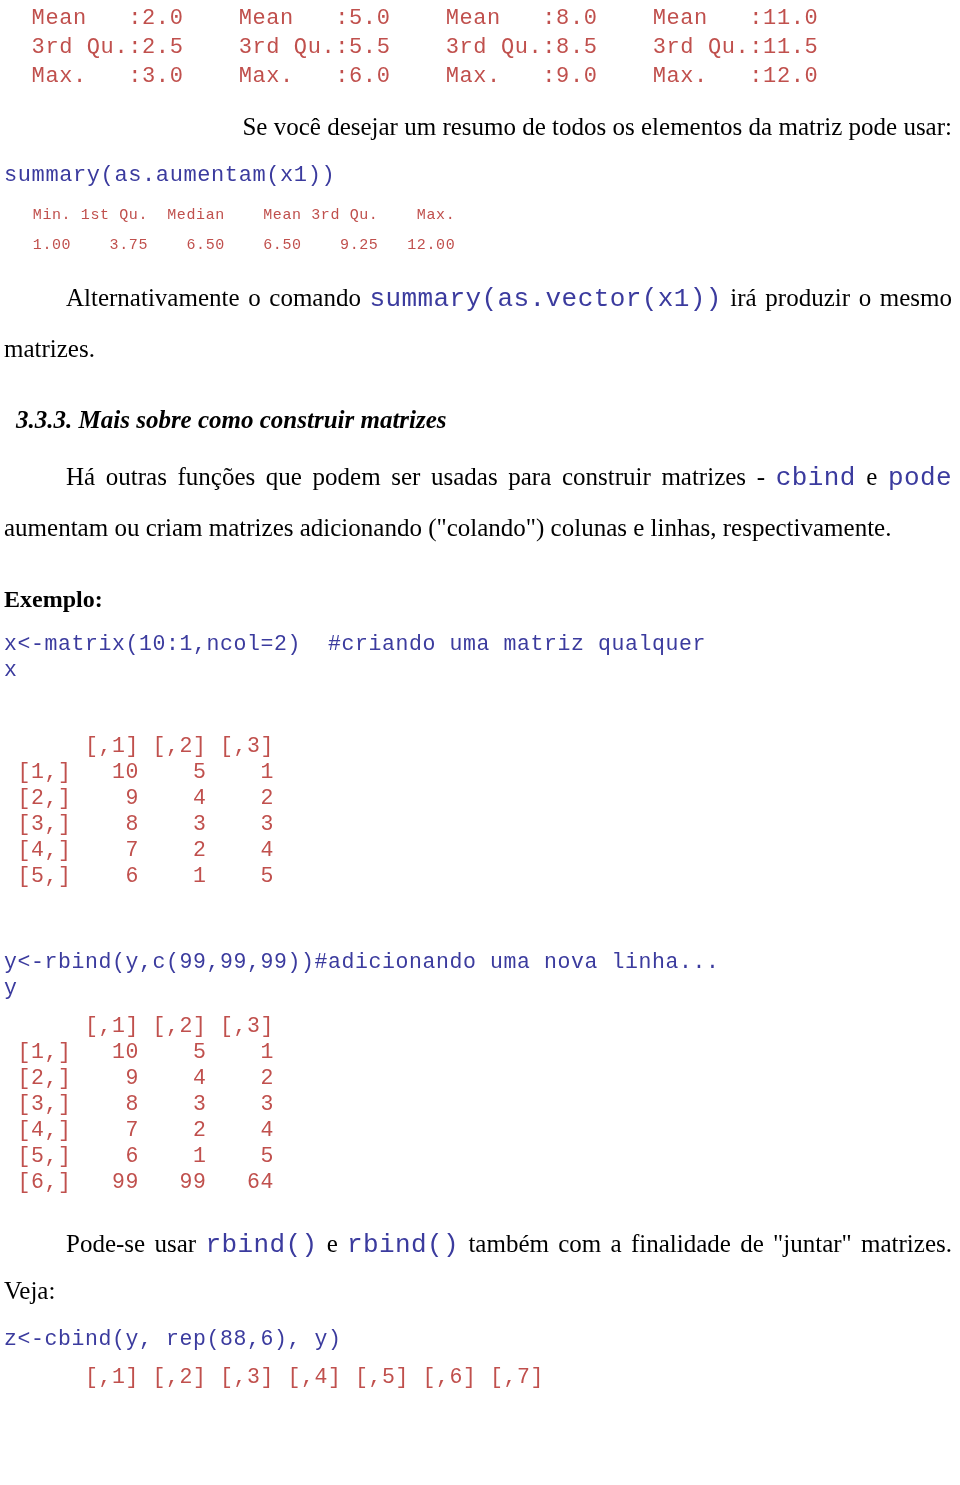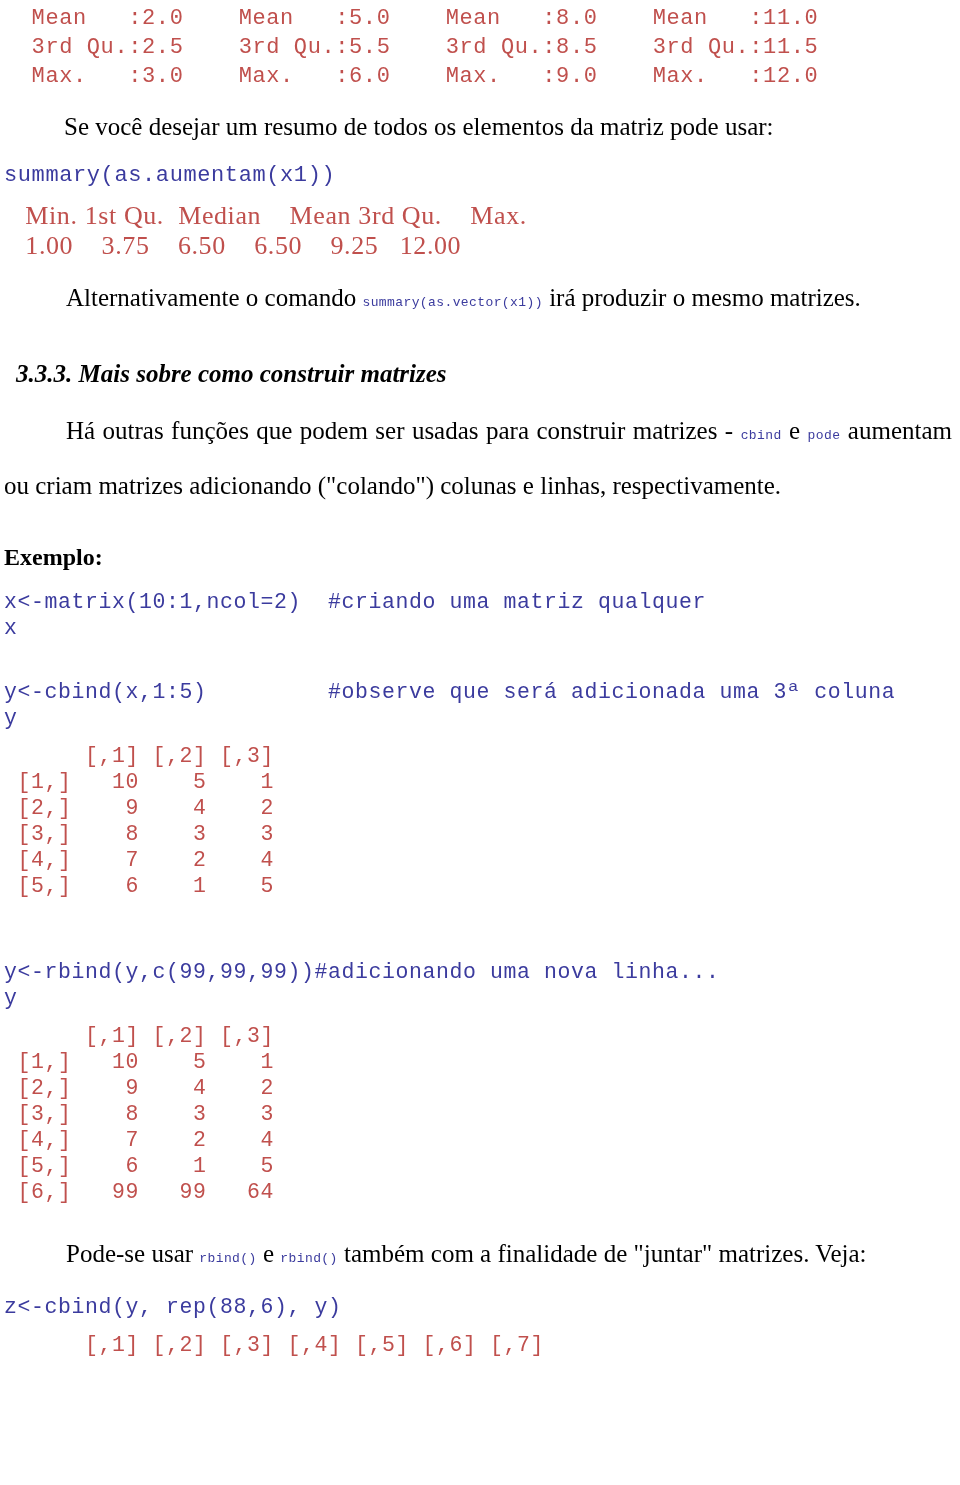--- a/index.html
+++ b/index.html
@@ -68,49 +68,49 @@
     letter-spacing: 0.6px;
   }
   .code {
     color: #3b3b9e;
   }
   .console {
     color: #c0504d;
   }
   .code-inline {
     font-family: "Liberation Mono", "DejaVu Sans Mono", monospace;
-    font-size: 13px;
+    font-size: 26px;
     color: #3b3b9e;
     letter-spacing: 0.4px;
   }
 
   .spacer-sm { height: 12px; }
   .spacer-md { height: 26px; }
   .spacer-xl { height: 60px; }
 </style>
 </head>
 <body>
 
 <div class="page">
 
   <pre class="console" style="line-height:29px;font-size:22px;padding-top:4px;"><span>  Mean   :2.0    Mean   :5.0    Mean   :8.0    Mean   :11.0  </span>
 <span>  3rd Qu.:2.5    3rd Qu.:5.5    3rd Qu.:8.5    3rd Qu.:11.5  </span>
 <span>  Max.   :3.0    Max.   :6.0    Max.   :9.0    Max.   :12.0  </span></pre>
 
   <div class="spacer-sm"></div>
 
-  <p class="prose center-ish" style="line-height:48px;">Se você desejar um resumo de todos os elementos da matriz pode usar:</p>
+  <p class="prose center-ish" style="line-height:48px;text-align:right;">Se você desejar um resumo de todos os elementos da matriz pode usar:</p>
 
   <div class="spacer-sm"></div>
 
   <pre class="code" style="font-size:22px;">summary(as.aumentam(x1))</pre>
 
   <div class="spacer-sm"></div>
 
-  <pre class="console" style="font-size:26px;line-height:30px;font-family:Liberation Serif, serif;"><span>   Min. 1st Qu.  Median    Mean 3rd Qu.    Max. </span>
+  <pre class="console" style="font-size:15px;line-height:30px;"><span>   Min. 1st Qu.  Median    Mean 3rd Qu.    Max. </span>
 <span>   1.00    3.75    6.50    6.50    9.25   12.00 </span></pre>
 
   <div class="spacer-sm"></div>
 
   <p class="prose" style="text-indent:62px;line-height:50px;">
     <span>Alternativamente  o  comando  </span><span class="code-inline">summary(as.vector(x1))</span><span>  irá  produzir  o  mesmo matrizes.</span>
   </p>
 
   <div class="spacer-md"></div>
 
@@ -129,22 +129,20 @@
   <div class="spacer-sm"></div>
 
   <pre class="code"><span>x&lt;-matrix(10:1,ncol=2)  #criando uma matriz qualquer</span>
 <span>x</span></pre>
 
   <div class="spacer-sm"></div>
 
 
   <div class="spacer-md"></div>
 
-  <pre class="code"><span>y&lt;-cbind(x,1:5)         #observe que será adicionada uma 3ª coluna</span>
-<span>y</span></pre>
 
   <div class="spacer-sm"></div>
 
   <pre class="console"><span>      [,1] [,2] [,3]</span>
 <span> [1,]   10    5    1</span>
 <span> [2,]    9    4    2</span>
 <span> [3,]    8    3    3</span>
 <span> [4,]    7    2    4</span>
 <span> [5,]    6    1    5</span></pre>
 

